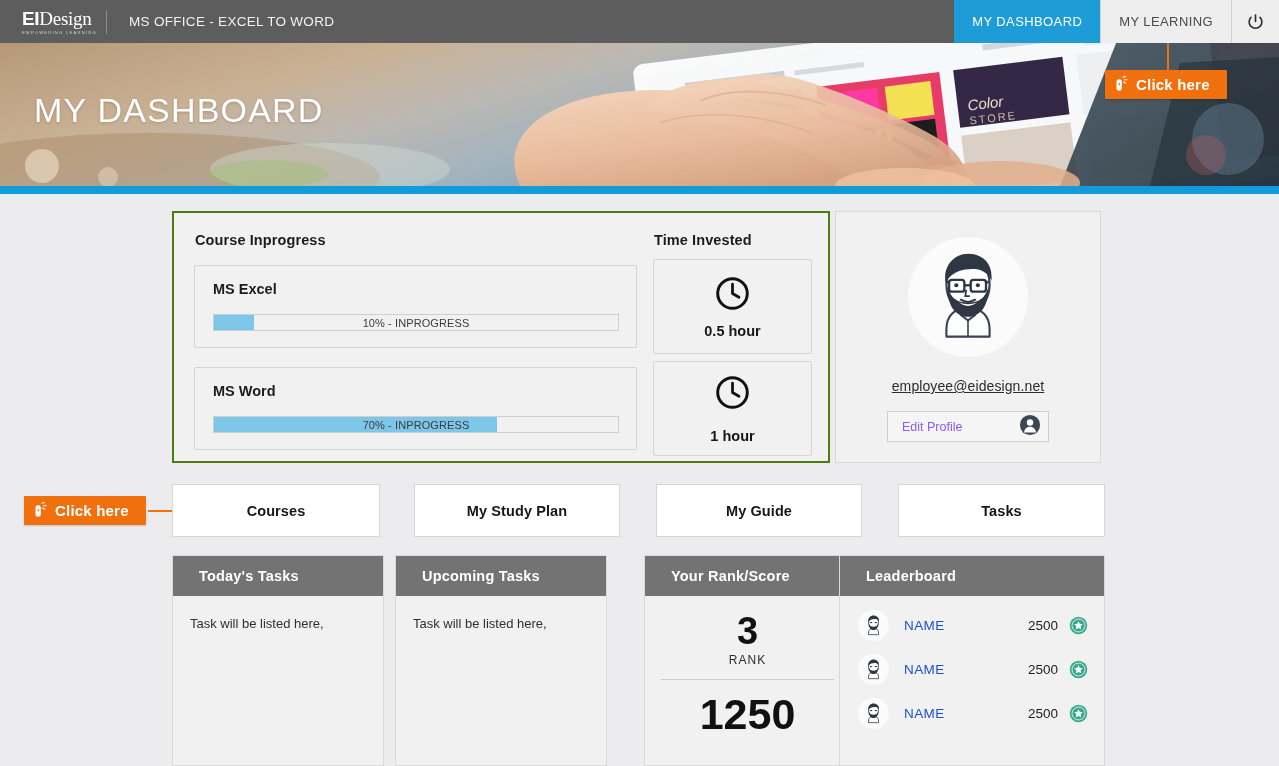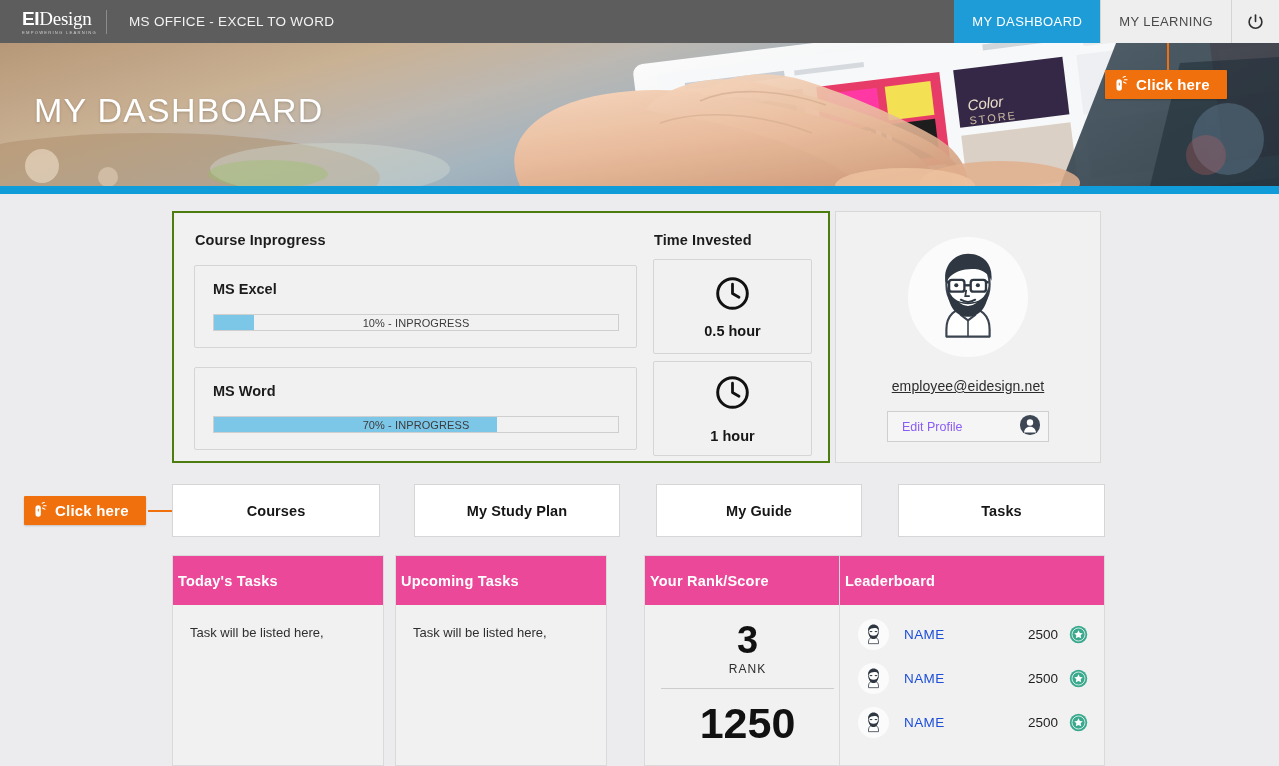--- a/index.html
+++ b/index.html
@@ -159,22 +159,22 @@
     font-size: 14.5px; font-weight: bold; color: #161616;
     letter-spacing: 0.1px;
   }
 
   
   .bcard {
     position: absolute; top: 361px; height: 211px;
     background: #f1f1f1; border: 1px solid #dadada;
   }
   .bcard-head {
-    height: 49px; background: #ec4899; color: #ffffff;
-    display: flex; align-items: center; padding-left: 5px;
+    height: 40px; background: #737373; color: #ffffff;
+    display: flex; align-items: center; padding-left: 26px;
     font-size: 14.5px; font-weight: bold; letter-spacing: 0.2px;
   }
   .bcard-body { padding: 20px 17px 0 17px; font-size: 13px; color: #2f2f2f; }
 
   .rank-body { text-align: center; padding-top: 14px; }
   .rank-num  { font-size: 38px; font-weight: bold; color: #111111; line-height: 42px; }
   .rank-lbl  { font-size: 12px; color: #2d2d2d; letter-spacing: 1px; margin-top: 1px; }
   .rank-rule { height: 1px; background: #cdcdcd; margin: 12px 16px 0 16px; }
   .score-num { font-size: 43px; font-weight: bold; color: #111111;
     line-height: 52px; margin-top: 8px; }

